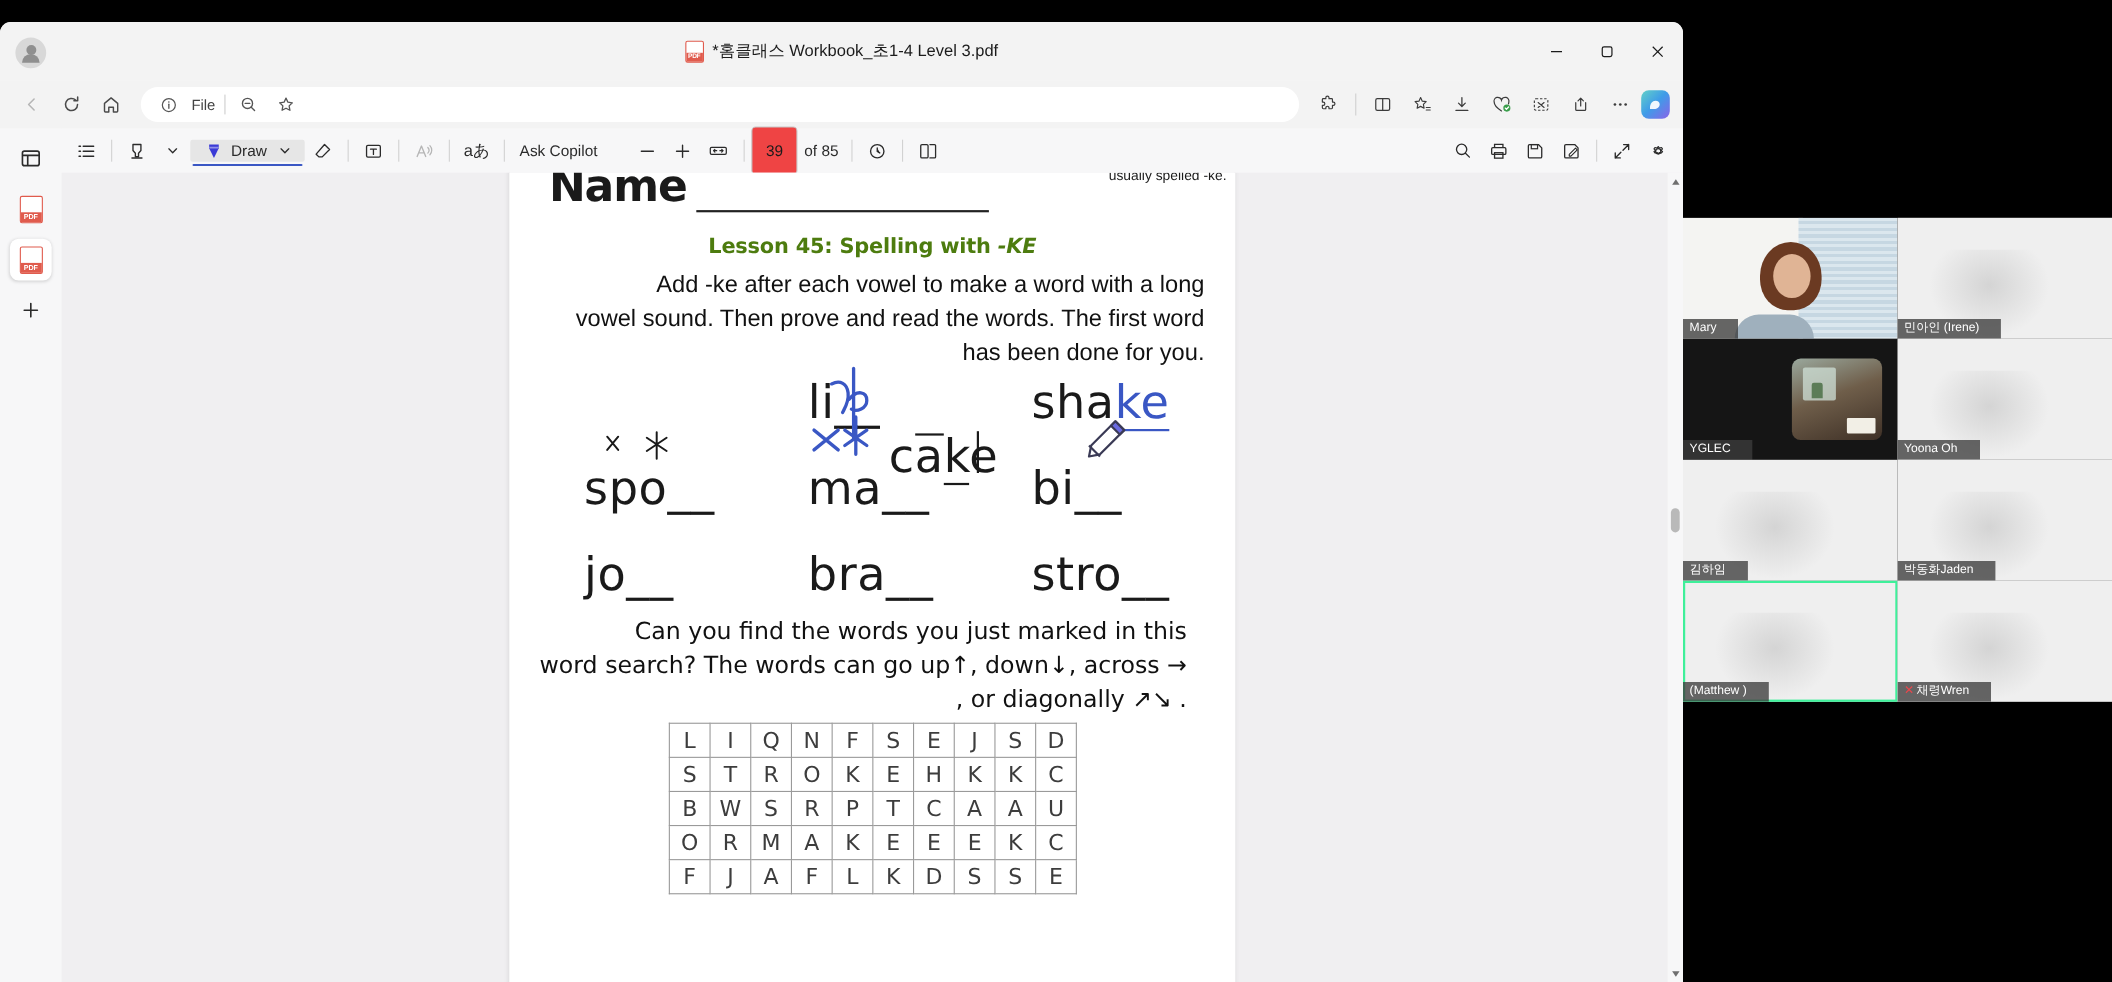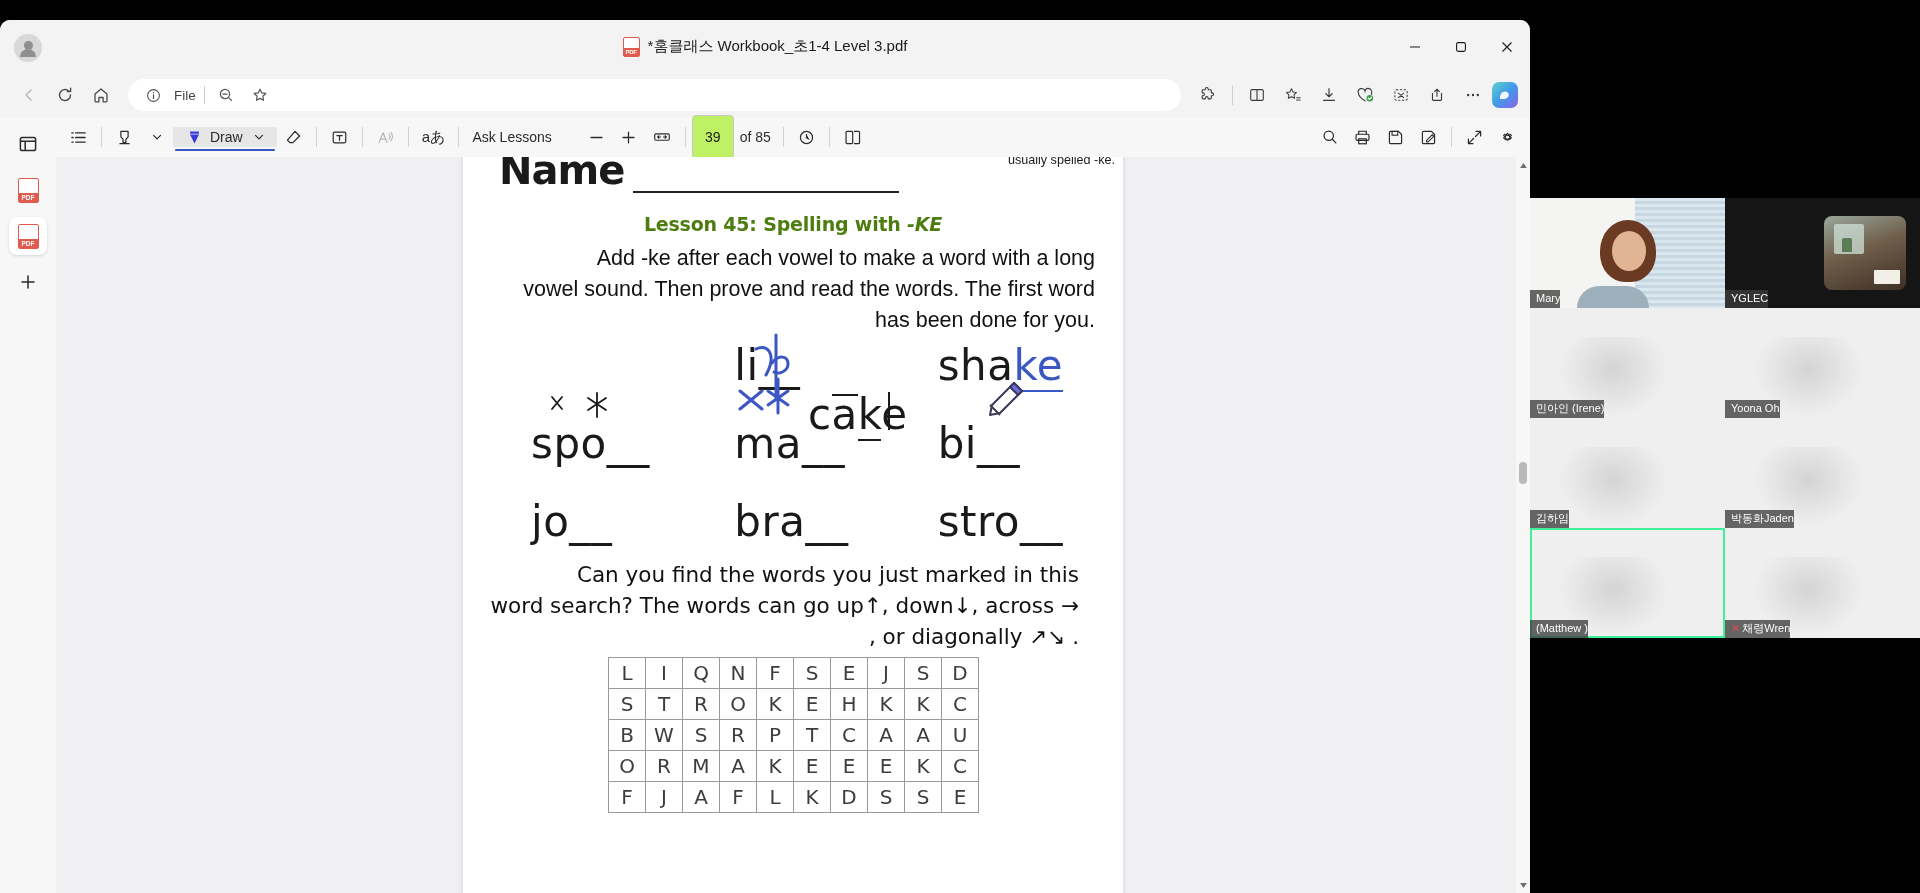--- a/index.html
+++ b/index.html
@@ -119,21 +119,21 @@
   .tb.dim { color:#b6b6b6; }
   .tb.active {
     background:#e6e6e6; position: relative; padding: 0 12px;
   }
   .tb.active::after {
     content:""; position:absolute; left:2px; right:2px; bottom:-4px; height:2.5px;
     background:#3a57c4; border-radius:2px;
   }
   .tbsep { width:1px; height:20px; background:#d2d2d2; margin:0 6px; }
   .pagebox {
-    width:42px;height:44px;border:1px solid #c8c8c8;border-radius:4px;background:#bef264;
+    width:42px;height:44px;border:1px solid #c8c8c8;border-radius:4px;background:#ef4444;
     display:flex;align-items:center;justify-content:center;font-size:14px;color:#1b1b1b;
   }
   .tbtext { font-size:14px; color:#2b2b2b; padding: 0 6px; }
   #tbright { margin-left:auto; display:flex; align-items:center; padding-right: 6px;}
 
   
   #viewport {
     position:absolute; left:0; right:0; top:40px; bottom:0;
     background:#f0eff1; overflow:hidden;
   }
@@ -200,21 +200,21 @@
     position:absolute; right:0; top: 198px; width: 390px; height: 440px; background:#1b1b1b;
   }
   .vgrid { position:absolute; inset:0; display:grid; grid-template-columns: 1fr 1fr; grid-template-rows: repeat(4, 1fr); }
   .vtile { position:relative; overflow:hidden; background:#0d0d0d; }
   .vtile.blank { background:#efefef; }
   .vtile.dark { background:#151515; }
   .vtile.active { outline: 2px solid #3ef09a; outline-offset:-2px; }
   .vname {
     position:absolute; left:0; bottom:0; max-width:100%;
     background: rgba(60,60,60,.78); color:#fff; font-size: 11px;
-    padding: 2px 0 3px 6px; white-space:nowrap; line-height: 13px;
+    padding: 2px 20px 3px 6px; white-space:nowrap; line-height: 13px;
   }
   .vname .muted { color:#e5484d; margin-right:2px; font-size:11px;}
   .thumb-inner {
     position:absolute; right: 14px; top: 18px; width: 82px; height: 74px; border-radius: 8px;
     background: linear-gradient(160deg,#9aa89d 0%,#6f5e4a 45%,#3e3026 100%);
     overflow:hidden;
   }
   .thumb-inner .win { position:absolute; left:10px; top:8px; width:30px; height:30px; background:#cfe0d7; opacity:.75; border-radius:2px;}
   .thumb-inner .plant { position:absolute; left:18px; top:22px; width:10px; height:14px; background:#5c7c57; border-radius:2px 2px 0 0;}
   .thumb-inner .paper { position:absolute; right:6px; bottom:6px; width:26px; height:14px; background:#f2efe6; border-radius:1px;}
@@ -447,21 +447,21 @@
                 <path d="M3.4 15l4.1-10 4.1 10M5 11.6h5.1" fill="none" stroke="currentColor" stroke-width="1.3" stroke-linecap="round" stroke-linejoin="round"></path>
                 <path d="M13.6 6.4a4 4 0 0 1 0 5.4M15.6 4.6a6.4 6.4 0 0 1 0 8.8" fill="none" stroke="currentColor" stroke-width="1.2" stroke-linecap="round"></path>
               </svg>
           </div>
           <div class="tbsep"></div>
           <div class="tb">
             <span class="tbtext" style="font-size:15px;padding:0">aあ</span>
           </div>
           <div class="tbsep"></div>
           <div class="tb">
-            <span class="tbtext" style="padding:0">Ask Lessons</span>
+            <span class="tbtext" style="padding:0">Ask Copilot</span>
           </div>
 
           <div class="tb" style="margin-left:22px">
             <svg width="17" height="17" viewBox="0 0 18 18">
                 <path d="M3.2 9h11.6" stroke="#2b2b2b" stroke-width="1.35" stroke-linecap="round"></path>
               </svg>
           </div>
           <div class="tb">
             <svg width="17" height="17" viewBox="0 0 18 18">
                 <path d="M3.2 9h11.6M9 3.2v11.6" stroke="#2b2b2b" stroke-width="1.35" stroke-linecap="round"></path>
@@ -694,34 +694,34 @@
         <div class="vtile">
           <div class="mary-bg">
             <div class="mary-wall"></div>
             <div class="mary-blind"></div>
             <div class="mary-hair"></div>
             <div class="mary-face"></div>
             <div class="mary-body"></div>
           </div>
           <div class="vname"><span>Mary</span></div>
         </div>
+        <div class="vtile blank">
+          <div class="ghost"></div>
+          <div class="vname"><span>민아인 (Irene)</span></div>
+        </div>
         <div class="vtile dark">
           <div class="thumb-inner">
             <div class="win"></div>
             <div class="plant"></div>
             <div class="paper"></div>
           </div>
           <div class="vname"><span>YGLEC</span></div>
         </div>
         <div class="vtile blank">
           <div class="ghost"></div>
-          <div class="vname"><span>민아인 (Irene)</span></div>
-        </div>
-        <div class="vtile blank">
-          <div class="ghost"></div>
           <div class="vname"><span>Yoona Oh</span></div>
         </div>
         <div class="vtile blank">
           <div class="ghost"></div>
           <div class="vname"><span>김하임</span></div>
         </div>
         <div class="vtile blank">
           <div class="ghost"></div>
           <div class="vname"><span>박동화Jaden</span></div>
         </div>

